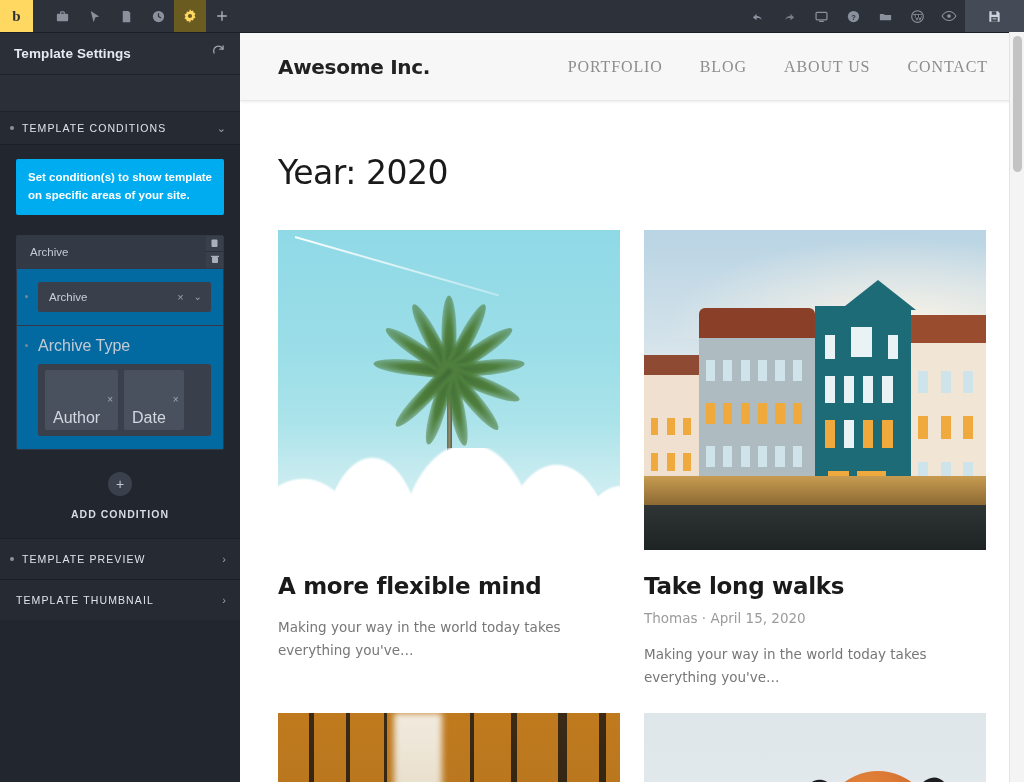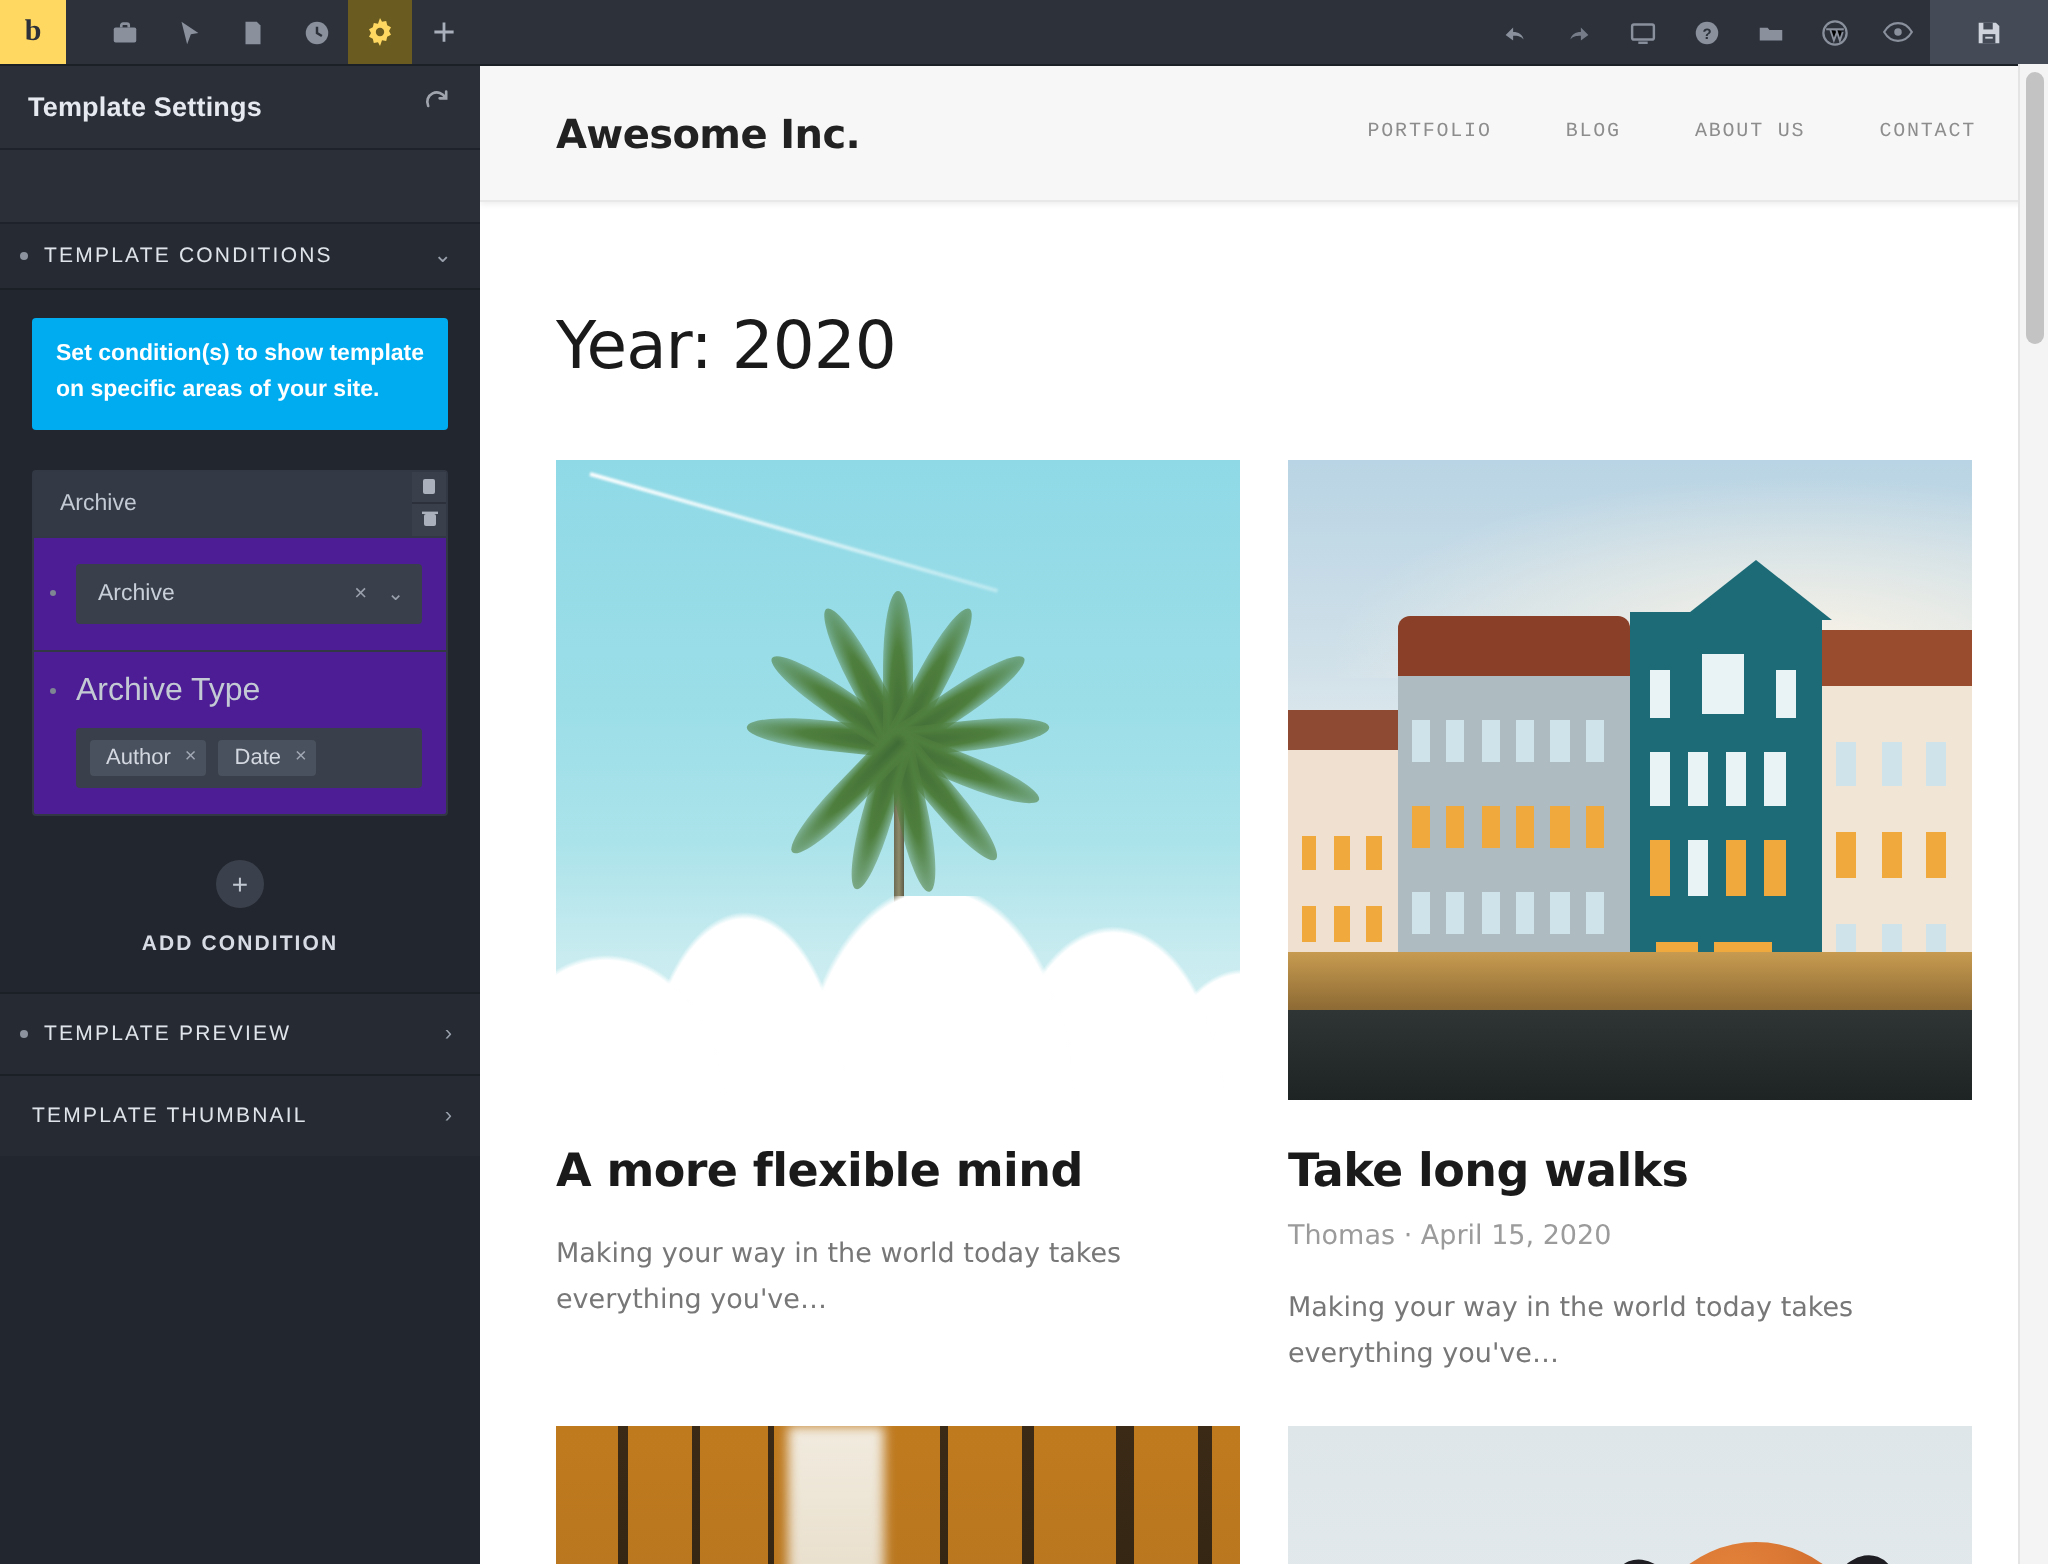--- a/index.html
+++ b/index.html
@@ -78,21 +78,21 @@
 
   .info-box {
     background: #00acf0; color: #fff;
     font-size: 11.5px; line-height: 1.55;
     padding: 10px 12px; border-radius: 2px;
     font-weight: bold;
   }
 
   .cond-card {
     margin-top: 20px;
-    background: #4c1d95;
+    background: #0369a1;
     border: 1px solid #333944;
     border-radius: 2px;
   }
   .cond-card-head {
     height: 33px; display: flex; align-items: stretch;
     border-bottom: 1px solid #333944;
     background: #343a45;
   }
   .cond-card-title {
     flex: 1; display: flex; align-items: center;
@@ -127,21 +127,21 @@
   .sub-label { color: #c4cad4; font-size: 16px; }
   .tagbox {
     margin-left: 13px; background: #3a404b; border-radius: 2px;
     padding: 6px 7px; display: flex; gap: 6px;
   }
   .tag {
     background: #4a515e; border-radius: 2px;
     padding: 3px 5px 3px 8px;
     display: flex; align-items: center; gap: 7px;
   }
-  .tag-label { color: #d3d8e0; font-size: 11px; }
+  .tag-label { color: #d3d8e0; font-size: 16px; margin-top: 36px; }
   .tag-x { color: #a2a9b5; font-size: 10px; }
 
   .add-wrap { padding: 22px 0 18px 0; text-align: center; }
   .add-circle {
     width: 24px; height: 24px; border-radius: 50%;
     background: #3b414c; margin: 0 auto 12px auto;
     display: flex; align-items: center; justify-content: center;
     color: #c2c8d2; font-size: 14px; line-height: 1;
   }
   .add-label {
@@ -172,22 +172,22 @@
     padding: 0 36px 0 38px;
     box-shadow: 0 1px 3px rgba(0,0,0,.08);
   }
   .site-logo {
     font-size: 20px; color: #222; font-weight: 600;
     font-family: "DejaVu Sans", sans-serif;
     letter-spacing: -0.3px;
   }
   .site-nav { margin-left: auto; display: flex; gap: 37px; }
   .nav-link {
-    color: #8d8d8d; font-size: 10px; letter-spacing: .9px;
-    font-family: Liberation Mono, monospace;
+    color: #8d8d8d; font-size: 16px; letter-spacing: .9px;
+    font-family: Liberation Serif, serif;
   }
 
   .content { padding: 52px 38px 0 38px; }
   .page-title {
     font-size: 33px; color: #1a1a1a; font-weight: normal;
     letter-spacing: -0.5px; margin-bottom: 38px;
     font-family: "DejaVu Sans", sans-serif;
   }
 
   .grid { display: grid; grid-template-columns: 1fr 1fr; gap: 24px 24px; }

